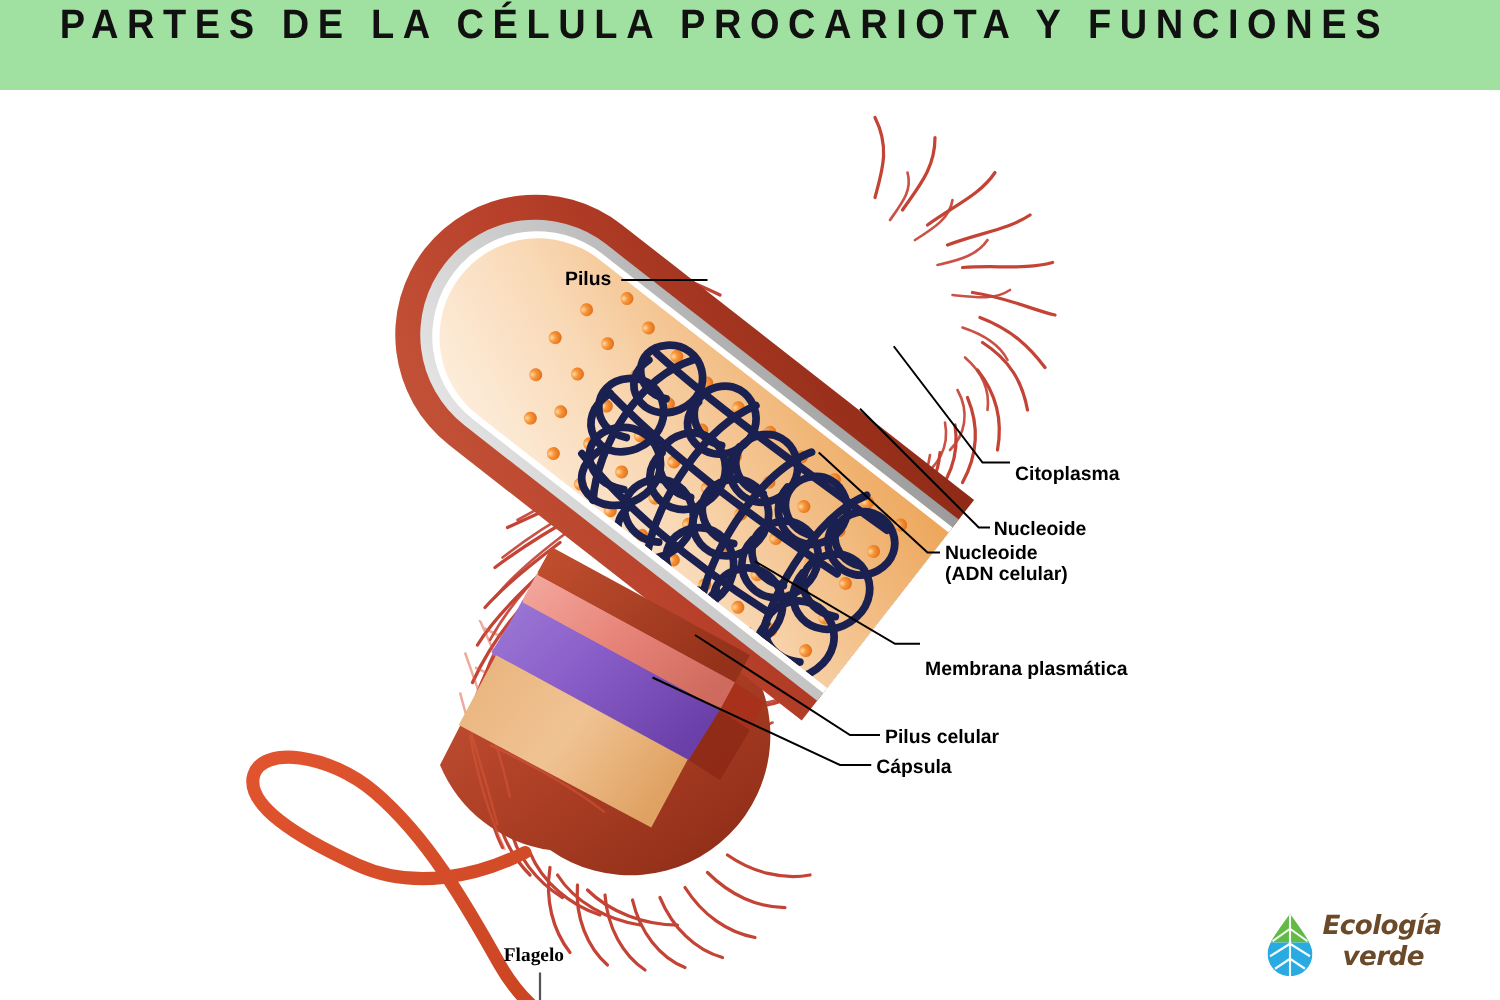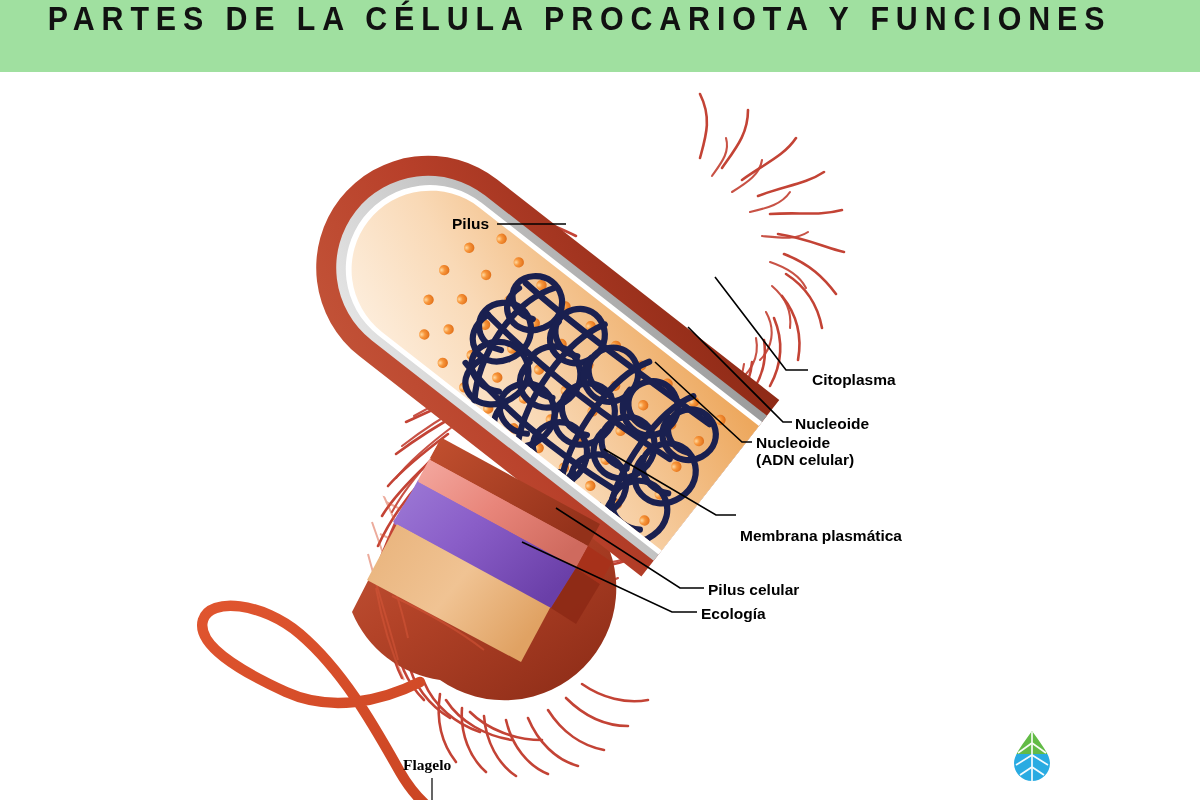--- a/index.html
+++ b/index.html
@@ -482,21 +482,21 @@
 
     <div class="lbl" id="lbl-pilus">Pilus</div>
     <div class="lbl" id="lbl-citoplasma">Citoplasma</div>
     <div class="lbl" id="lbl-ribosomas">Nucleoide</div>
     <div class="lbl" id="lbl-nucleoide">
       <div>Nucleoide</div>
       <div>(ADN celular)</div>
     </div>
     <div class="lbl" id="lbl-membrana">Membrana plasmática</div>
     <div class="lbl" id="lbl-pared">Pilus celular</div>
-    <div class="lbl" id="lbl-capsula">Ecología</div>
+    <div class="lbl" id="lbl-capsula">Cápsula</div>
     <div class="lbl" id="lbl-flagelo">Flagelo</div>
   </div>
 
   <div id="logo">
     <div id="logo-mark">
       <svg width="40" height="52" viewBox="0 0 40 52" xmlns="http://www.w3.org/2000/svg">
         <defs>
           <clipPath id="clipLeaf">
             <path d="M20 2 C 30 16, 38 26, 38 34 A 18 18 0 0 1 2 34 C 2 26, 10 16, 20 2 Z"></path>
           </clipPath>
@@ -509,15 +509,19 @@
             <path d="M20 14 L6 24"></path>
               <path d="M20 14 L34 24"></path>
             <path d="M20 26 L4 36"></path>
               <path d="M20 26 L36 36"></path>
             <path d="M20 38 L8 46"></path>
               <path d="M20 38 L32 46"></path>
           </g>
         </g>
       </svg>
     </div>
+    <div id="logo-text">
+      <div class="logo-word" id="logo-word-1">Ecología</div>
+      <div class="logo-word" id="logo-word-2">verde</div>
+    </div>
   </div>
 
 </div>
 
 </body></html>

